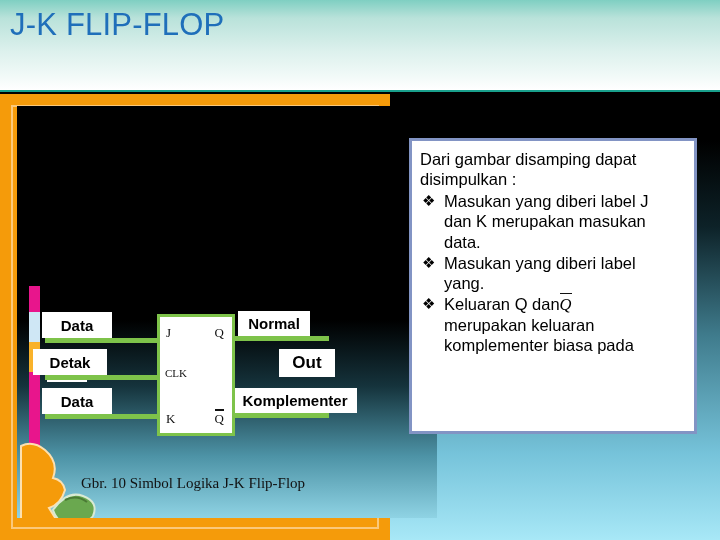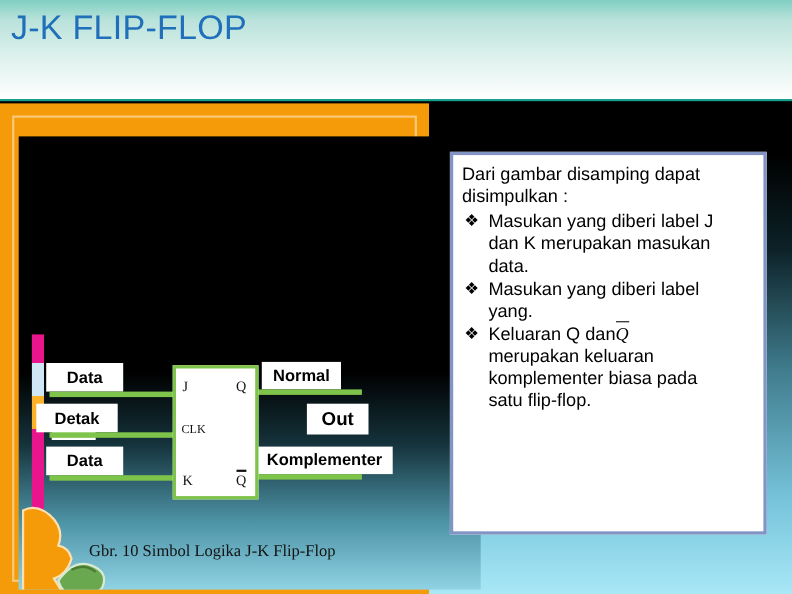--- a/index.html
+++ b/index.html
@@ -31,21 +31,21 @@
     position:absolute;left:0px;top:94px;width:390px;height:446px;
     background:#f59b0a;
     box-sizing:border-box;
   }
   #frame-inner{
     position:absolute;left:11px;top:11px;right:11px;bottom:11px;
     border:2px solid #fbc87a;
     box-sizing:border-box;
   }
   #canvas{
-    position:absolute;left:17px;top:30px;width:420px;height:412px;
+    position:absolute;left:17px;top:12px;width:420px;height:412px;
     background:linear-gradient(to bottom,#000000 0%, #000000 52%, #15333c 68%, #4d93a6 85%, #8fd3e4 100%);
     overflow:hidden;
   }
   
   #colorstrip{position:absolute;left:12px;top:0px;width:11px;height:412px;}
   .cs{position:absolute;left:0;width:11px;}
   
   #in-badge{
     position:absolute;left:30px;top:250px;width:40px;height:26px;
     display:flex;align-items:center;justify-content:center;
@@ -74,21 +74,21 @@
   }
   
   #caption{
     position:absolute;left:0;width:352px;top:352px;text-align:center;
     font-family:"Liberation Serif",serif;font-size:15px;color:#111;margin-top:17px;
   }
   
   #clip{position:absolute;left:2px;top:332px;width:96px;height:86px;}
   
   #panel{
-    position:absolute;left:409px;top:138px;width:288px;height:348px;
+    position:absolute;left:409px;top:138px;width:288px;height:296px;
     background:#ffffff;border:3px solid #8294c4;box-sizing:border-box;
     padding:8px 6px 10px 8px;
   }
   #panel .lead{font-size:16.5px;color:#000;line-height:1.22;}
   ul#bullets{list-style:none;margin:2px 0 0 0;padding:0;}
   ul#bullets li{
     position:relative;padding-left:24px;font-size:16.5px;color:#000;
     line-height:1.22;margin-bottom:1px;
   }
   ul#bullets li .dia{
@@ -166,18 +166,17 @@
         <li>
           <span class="dia">❖</span>
           <div>Masukan yang diberi label</div>
           <div>yang.</div>
         </li>
         <li>
           <span class="dia">❖</span>
           <div>Keluaran Q dan<span class="ovl" style="font-family: &quot;Liberation Serif&quot;, serif; font-style: italic;">Q</span></div>
           <div>merupakan keluaran</div>
           <div>komplementer biasa pada</div>
-          <div>satu flip-flop.</div>
         </li>
       </ul>
   </div>
 
 </div>
 
 </body></html>

